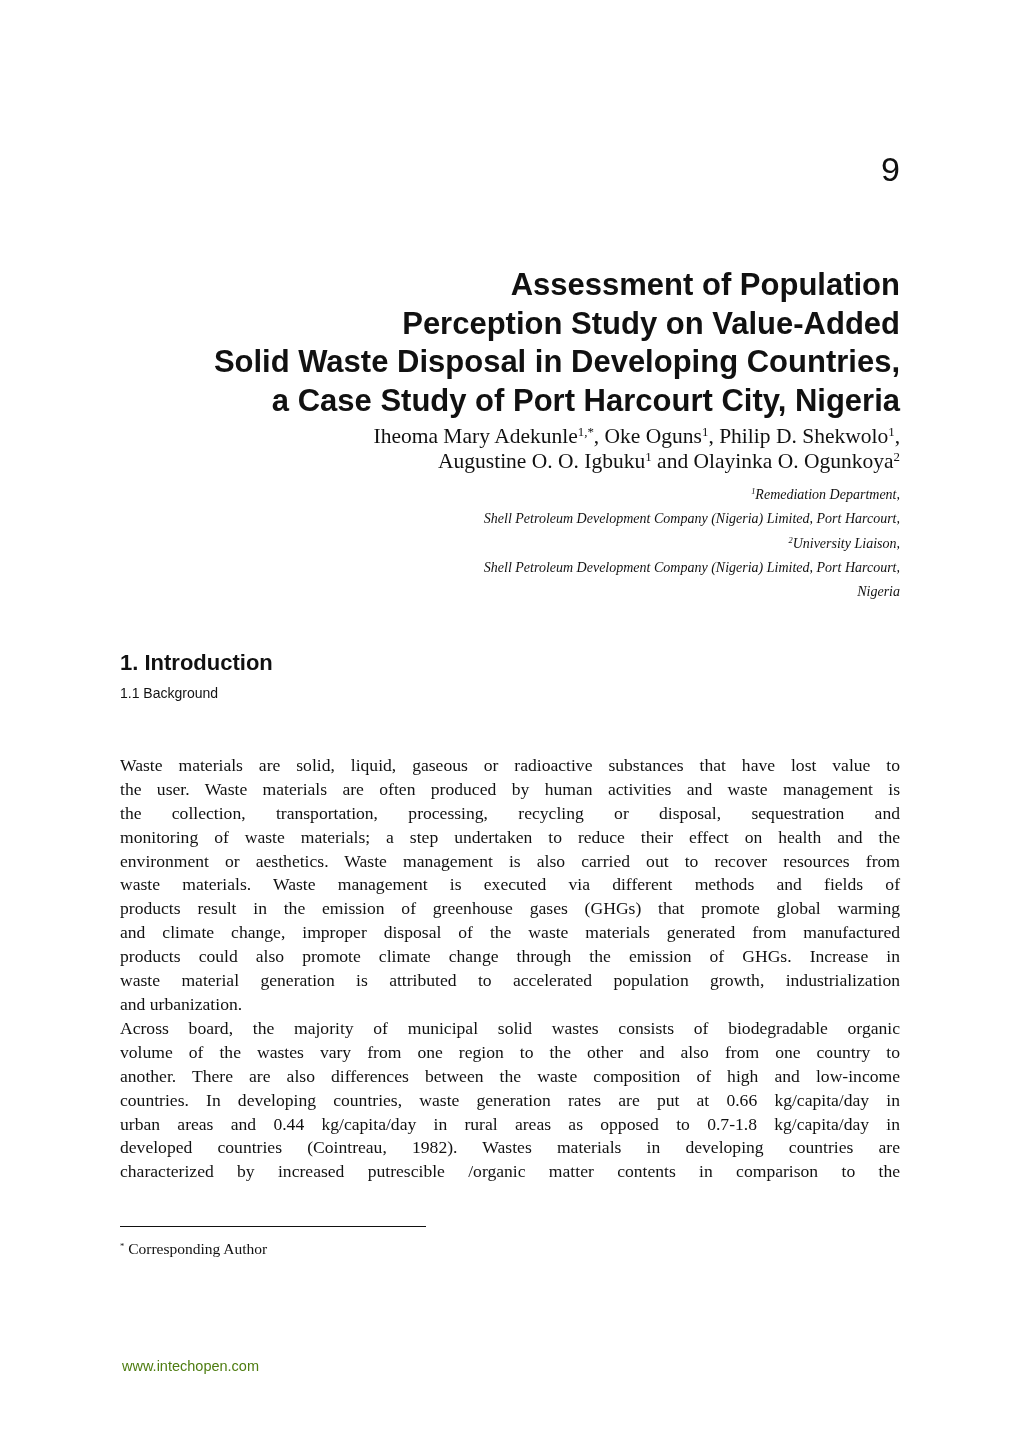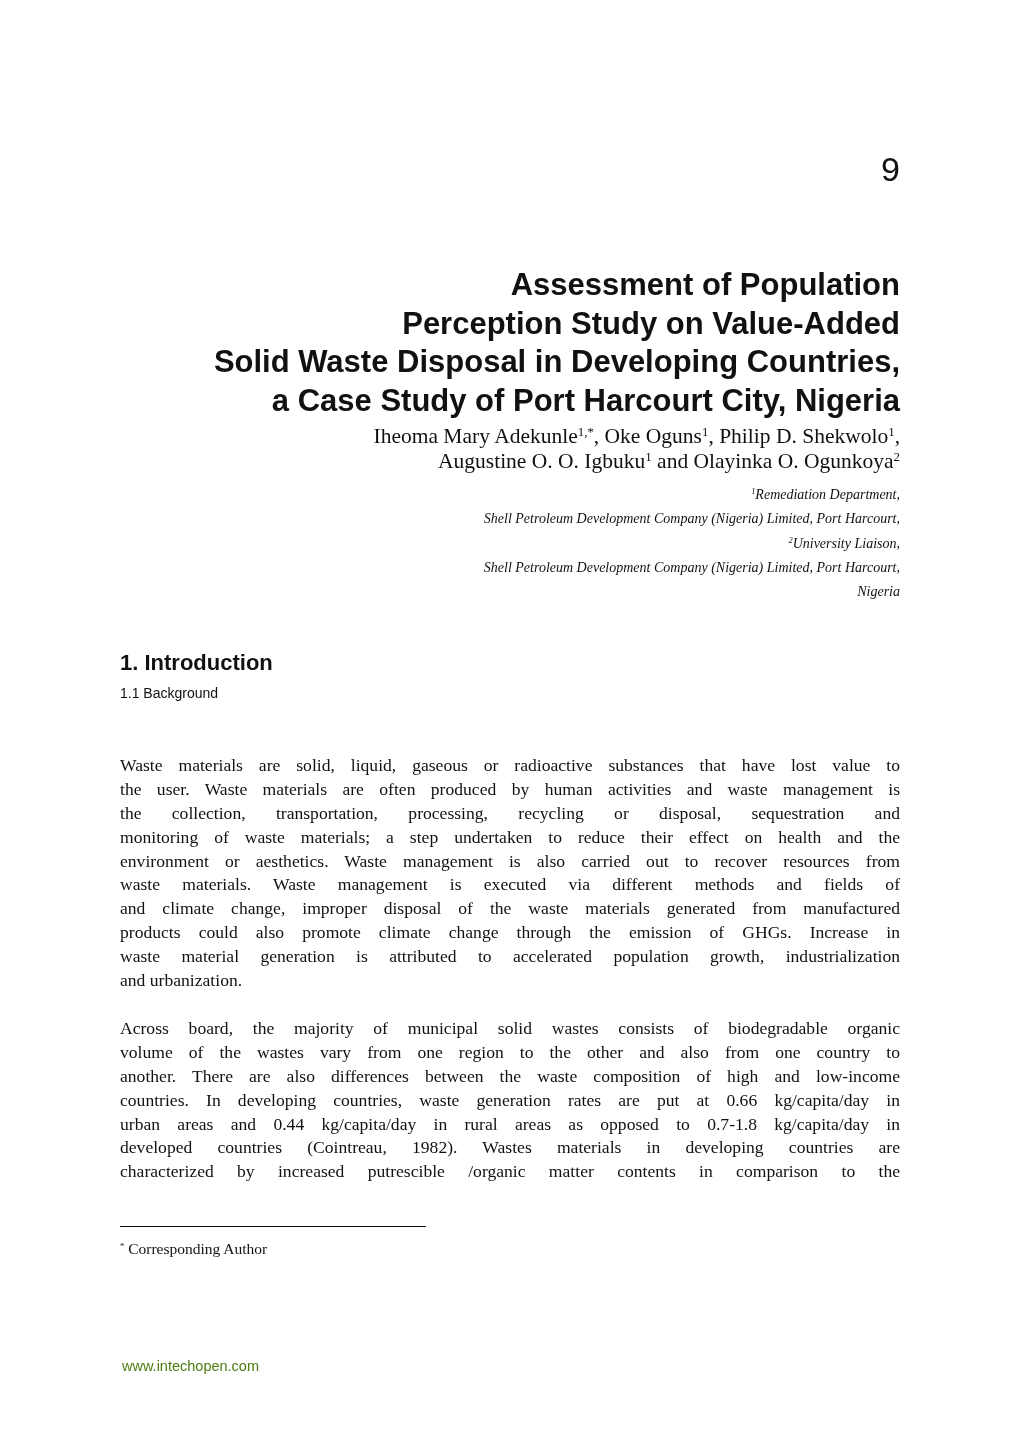--- a/index.html
+++ b/index.html
@@ -58,20 +58,21 @@
 <div class="h1">1. Introduction</div>
 <div class="h2">1.1 Background</div>
 
 <div class="para" id="para-0" style="top:754px;">
     <span class="ln">Waste materials are solid, liquid, gaseous or radioactive substances that have lost value to</span>
     <span class="ln">the user. Waste materials are often produced by human activities and waste management is</span>
     <span class="ln">the collection, transportation, processing, recycling or disposal, sequestration and</span>
     <span class="ln">monitoring of waste materials; a step undertaken to reduce their effect on health and the</span>
     <span class="ln">environment or aesthetics. Waste management is also carried out to recover resources from</span>
     <span class="ln">waste materials. Waste management is executed via different methods and fields of</span>
+    <span class="ln">products result in the emission of greenhouse gases (GHGs) that promote global warming</span>
     <span class="ln">and climate change, improper disposal of the waste materials generated from manufactured</span>
     <span class="ln">products could also promote climate change through the emission of GHGs. Increase in</span>
     <span class="ln">waste material generation is attributed to accelerated population growth, industrialization</span>
     <span class="ln last">and urbanization.</span>
   </div>
 <div class="para" id="para-1" style="top:1017px;">
     <span class="ln">Across board, the majority of municipal solid wastes consists of biodegradable organic</span>
     <span class="ln">volume of the wastes vary from one region to the other and also from one country to</span>
     <span class="ln">another. There are also differences between the waste composition of high and low-income</span>
     <span class="ln">countries. In developing countries, waste generation rates are put at 0.66 kg/capita/day in</span>

